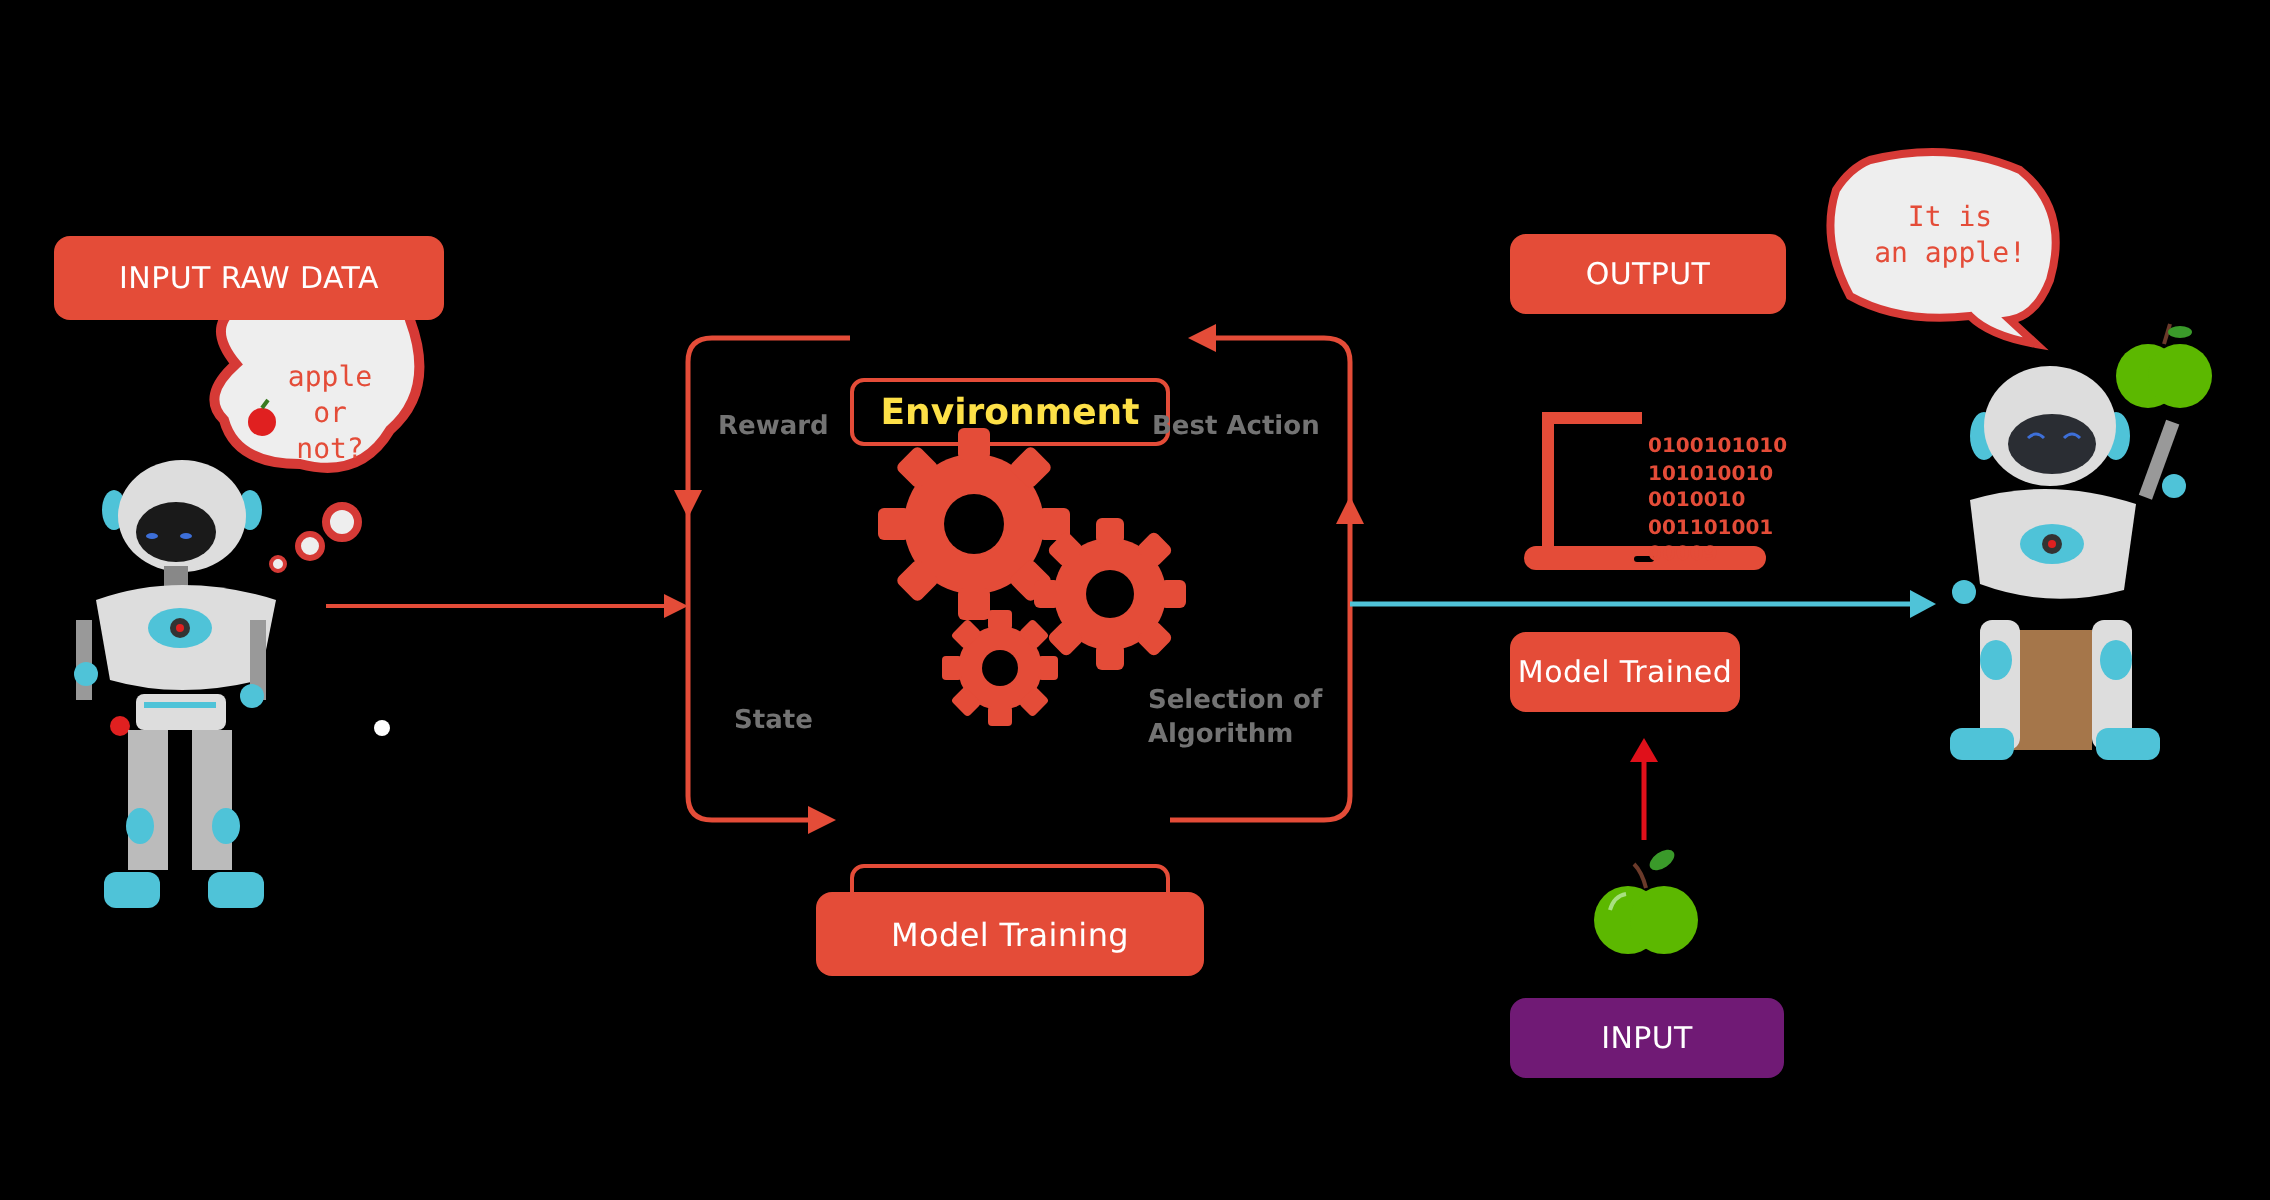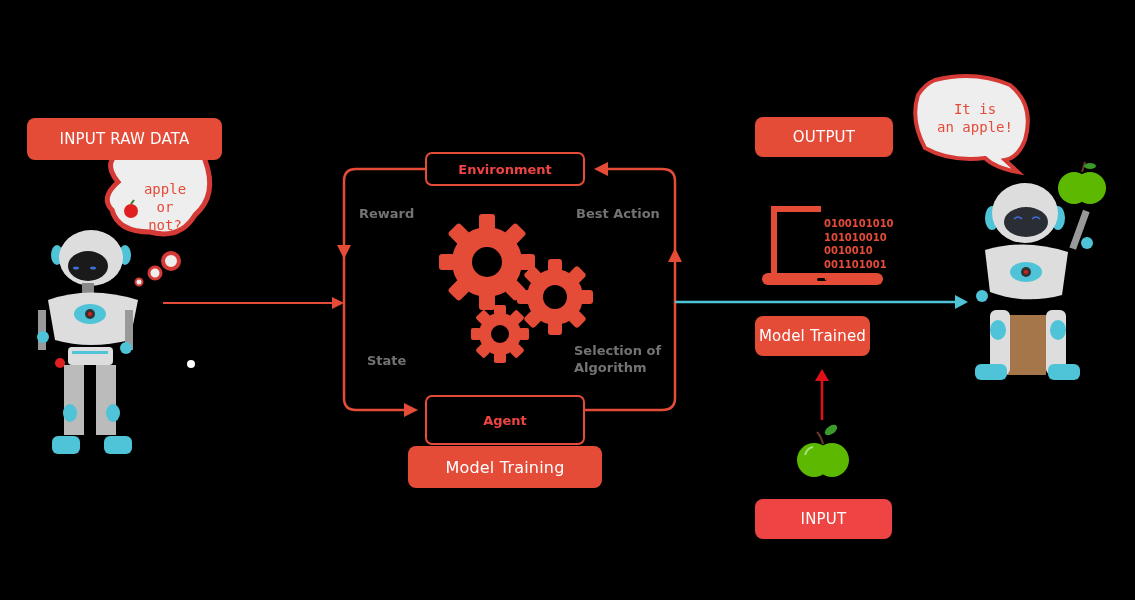--- a/index.html
+++ b/index.html
@@ -1,18 +1,18 @@
 <!DOCTYPE html>
 <html><head>
 <meta charset="utf-8">
 <style>
   html, body { margin:0; padding:0; background:#000; }
   body { width:1135px; height:600px; position:relative; overflow:hidden; font-family:"DejaVu Sans", sans-serif; }
   .pill { position:absolute; background:#e44c38; color:#fff; font-weight:normal; border-radius:8px; display:flex; align-items:center; justify-content:center; font-size:15px; letter-spacing:0.2px; }
-  .outline-box { position:absolute; border:2.5px solid #e44c38; border-radius:7px; color:#ef4444; font-weight:bold; display:flex; align-items:center; justify-content:center; font-size:13px; box-sizing:border-box; }
+  .outline-box { position:absolute; border:2.5px solid #e44c38; border-radius:7px; color:#fde047; font-weight:bold; display:flex; align-items:center; justify-content:center; font-size:18px; box-sizing:border-box;margin-top:37px; }
   .label { position:absolute; color:#737373; font-weight:bold; font-size:13px; line-height:17px; }
   .binary { position:absolute; color:#e44c38; font-weight:bold; font-size:10px; line-height:13.5px; font-family:"DejaVu Sans", sans-serif;margin-top:12px; }
   .bubble-text { position:absolute; color:#e44c38; font-family:"DejaVu Sans Mono", monospace; text-align:center; font-size:14px; line-height:18px; }
   svg { position:absolute; left:0; top:0; }
 </style>
 </head>
 <body>
 
 <svg width="1135" height="600" viewBox="0 0 1135 600">
   <defs>
@@ -198,18 +198,18 @@
 <div class="binary" style="left:824px;top:205px;">
   <div>0100101010</div>
   <div>101010010</div>
   <div>0010010</div>
   <div>001101001</div>
   <div>00009</div>
 </div>
 
 <div class="pill" style="left:755px;top:316px;width:115px;height:40px;">Model Trained</div>
 
-<div class="pill" style="left:755px;top:499px;width:137px;height:40px;background:#ef4444;">INPUT</div>
+<div class="pill" style="left:755px;top:499px;width:137px;height:40px;background:#701a75;">INPUT</div>
 
 <div class="bubble-text" style="left:930px;top:100px;width:90px;">
   <div>It is</div>
   <div>an apple!</div>
 </div>
 
 </body></html>

